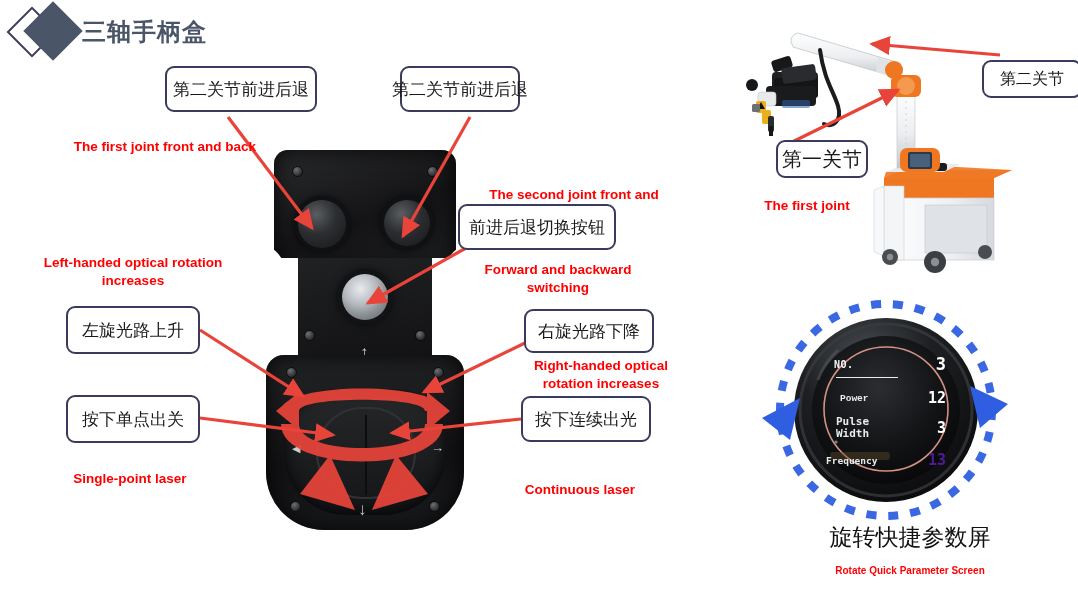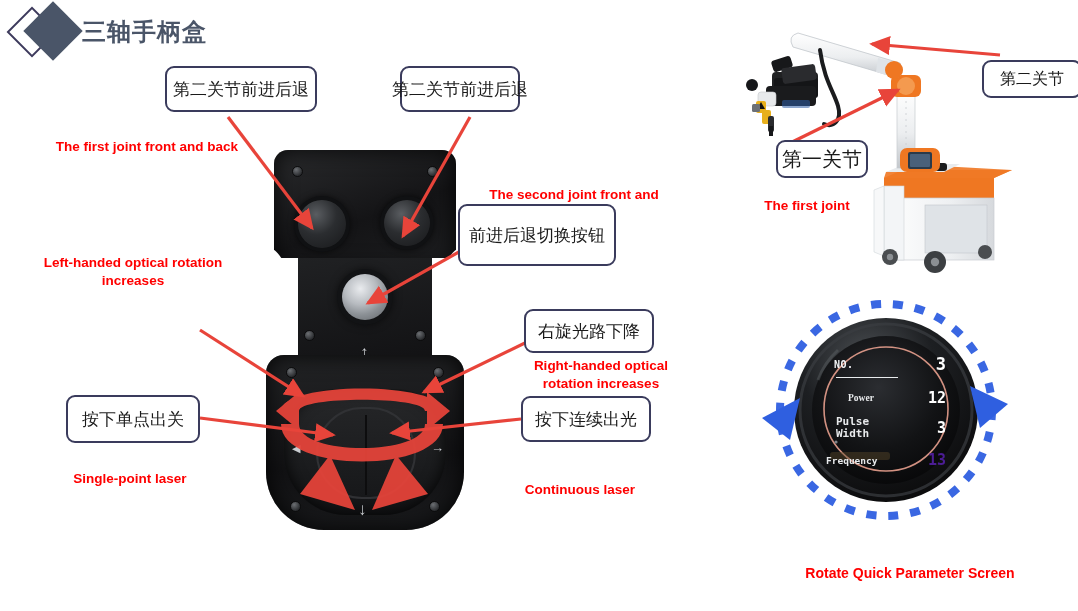--- a/index.html
+++ b/index.html
@@ -285,63 +285,69 @@
     </g>
   </svg>
 
   <div style="position:absolute; left:834px; top:352px; width:112px; z-index:16;">
     <div style="display:flex; align-items:center; justify-content:space-between; height:24px;">
       <span style="color:#f2f4f6; font-size:10px; font-weight:bold; letter-spacing:.5px; font-family:'DejaVu Sans Mono',monospace;">NO.</span>
       <span style="color:#ffffff; font-size:17px; font-weight:bold; font-family:'DejaVu Sans Mono',monospace;">3</span>
     </div>
     <div style="height:1px; background:#e9ecee; width:62px; margin:1px 0 9px 2px;"></div>
     <div style="display:flex; align-items:center; justify-content:space-between; height:22px; padding-left:6px;">
-      <span style="color:#e8eaec; font-size:9.5px; font-weight:bold; font-family:Liberation Serif, serif;margin-left:8px;">Power</span>
+      <span style="color:#e8eaec; font-size:9.5px; font-weight:bold; font-family:Liberation Mono, monospace;">Power</span>
       <span style="color:#ffffff; font-size:15px; font-weight:bold; font-family:'DejaVu Sans Mono',monospace;text-align:right;">12</span>
     </div>
     <div style="display:flex; align-items:center; justify-content:space-between; height:26px; padding-left:2px; margin-top:6px;">
       <span style="color:#e8eaec; font-size:11px; font-weight:bold; line-height:1.05; font-family:'DejaVu Sans Mono',monospace;"><span>Pulse</span><br><span>Width</span></span>
       <span style="color:#ffffff; font-size:15px; font-weight:bold; font-family:'DejaVu Sans Mono',monospace;">3</span>
     </div>
     <div style="display:flex; align-items:center; justify-content:space-between; height:22px; margin-top:8px; margin-left:-8px;">
       <span style="color:#e8eaec; font-size:9.5px; font-weight:bold; font-family:'DejaVu Sans Mono',monospace;">Frequency</span>
       <span style="color:#4c1d95; font-size:15px; font-weight:bold; font-family:'DejaVu Sans Mono',monospace;">13</span>
     </div>
   </div>
 
   <div class="callout" style="left:165px; top:66px; width:152px; height:46px;">
     <span>第二关节前进后退</span>
   </div>
   <div class="callout" style="left:400px; top:66px; width:120px; height:46px;justify-content:center;">
     <span>第二关节前进后退</span>
   </div>
-  <div class="callout" style="left:458px; top:204px; width:158px; height:62px;">
+  <div class="callout" style="left:458px; top:204px; width:158px; height:46px;">
     <span>前进后退切换按钮</span>
+  </div>
+  <div class="callout" style="left:66px; top:306px; width:134px; height:48px;">
+    <span>左旋光路上升</span>
   </div>
   <div class="callout" style="left:524px; top:309px; width:130px; height:44px;">
     <span>右旋光路下降</span>
   </div>
   <div class="callout" style="left:66px; top:395px; width:134px; height:48px;">
     <span>按下单点出关</span>
   </div>
   <div class="callout" style="left:521px; top:396px; width:130px; height:46px;">
     <span>按下连续出光</span>
   </div>
 
   <div class="callout" style="left:943px; top:60px; width:100px; height:38px; font-size:16px;margin-left:39px;">
     <span>第二关节</span>
   </div>
   <div class="callout" style="left:776px; top:140px; width:92px; height:38px; font-size:20px;">
     <span>第一关节</span>
   </div>
 
-  <div class="redtext" style="left:40px; top:138px; width:214px;">The first joint front and back</div>
+  <div class="redtext" style="left:58px; top:138px; width:214px;">The first joint front and back</div>
   <div class="redtext" style="left:478px; top:138px; width:192px;margin-top:48px;">The second joint front and back</div>
+  <div class="redtext" style="left:470px; top:261px; width:176px;">Forward and backward switching</div>
   <div class="redtext" style="left:33px; top:254px; width:200px;">Left-handed optical rotation increases</div>
   <div class="redtext" style="left:520px; top:357px; width:162px;">Right-handed optical rotation increases</div>
   <div class="redtext" style="left:40px; top:470px; width:180px;">Single-point laser</div>
   <div class="redtext" style="left:495px; top:481px; width:170px;">Continuous  laser</div>
 
   <div class="redtext" style="left:742px; top:197px; width:130px;">The first joint</div>
 
-  <div class="redtext" style="left:770px; top:564px; width:280px; font-size:14px;">Rotate Quick Parameter Screen</div>
+  <div style="position:absolute; left:760px; top:522px; width:300px; text-align:center;
+              font-size:23px; color:#111; font-weight:normal; z-index:18;">旋转快捷参数屏</div>
+  <div class="redtext" style="left:770px; top:564px; width:280px; font-size:10px;">Rotate Quick Parameter Screen</div>
 
 </div>
 
 </body></html>

